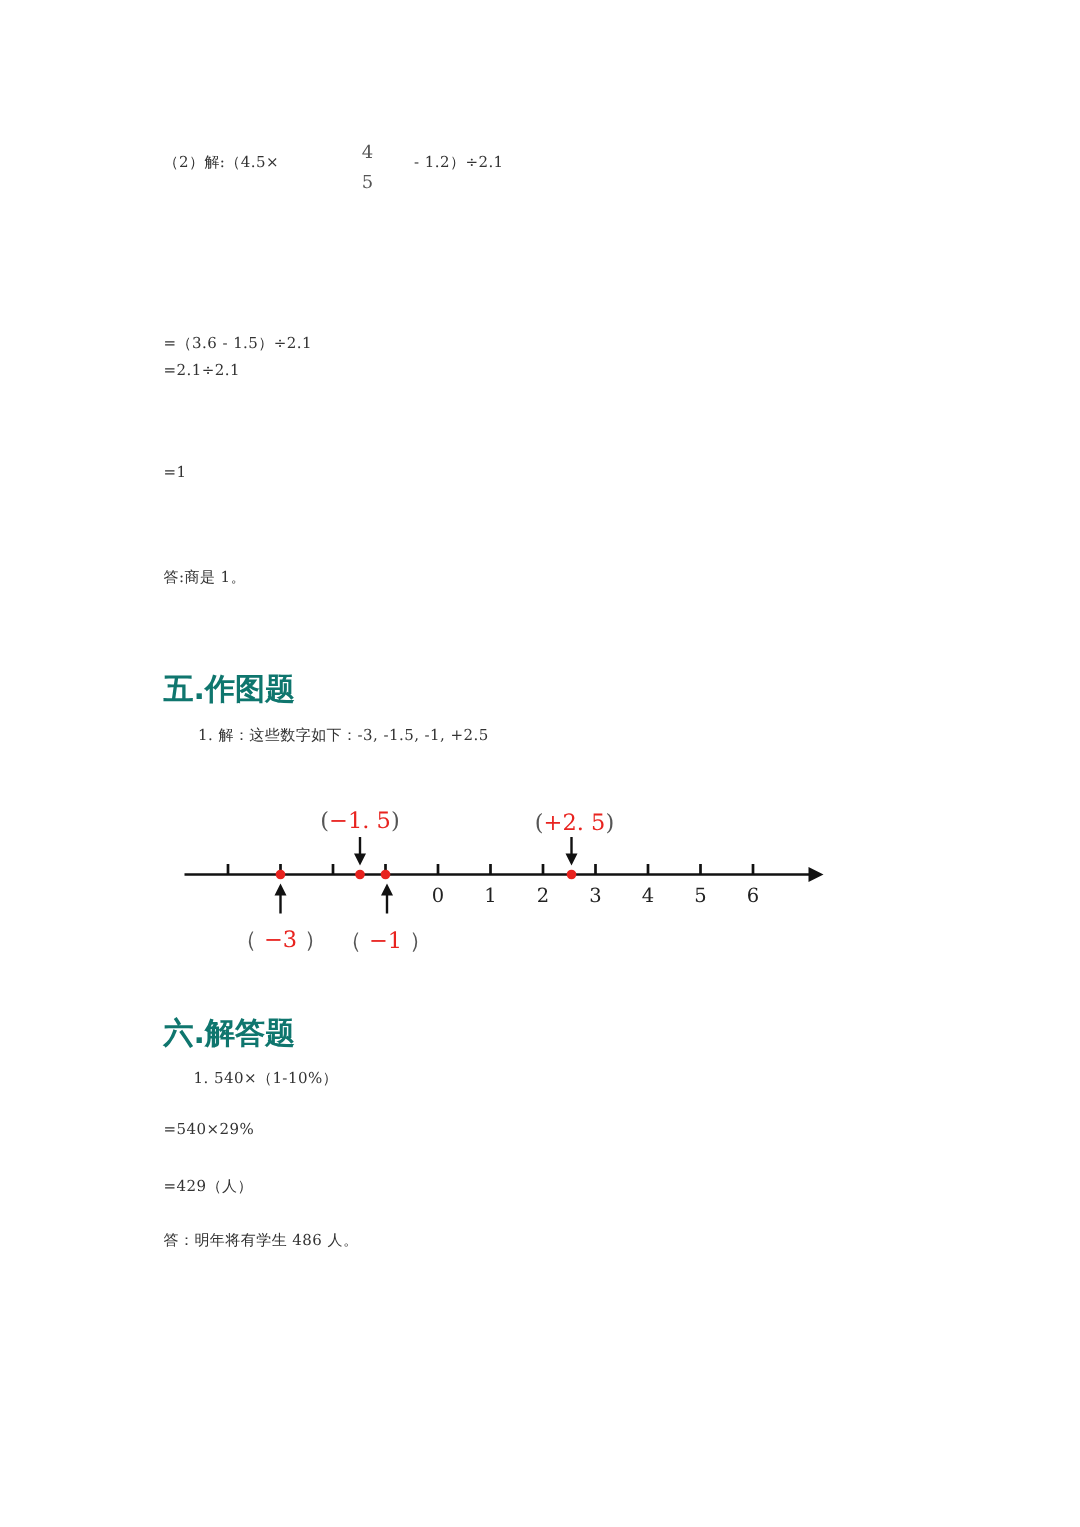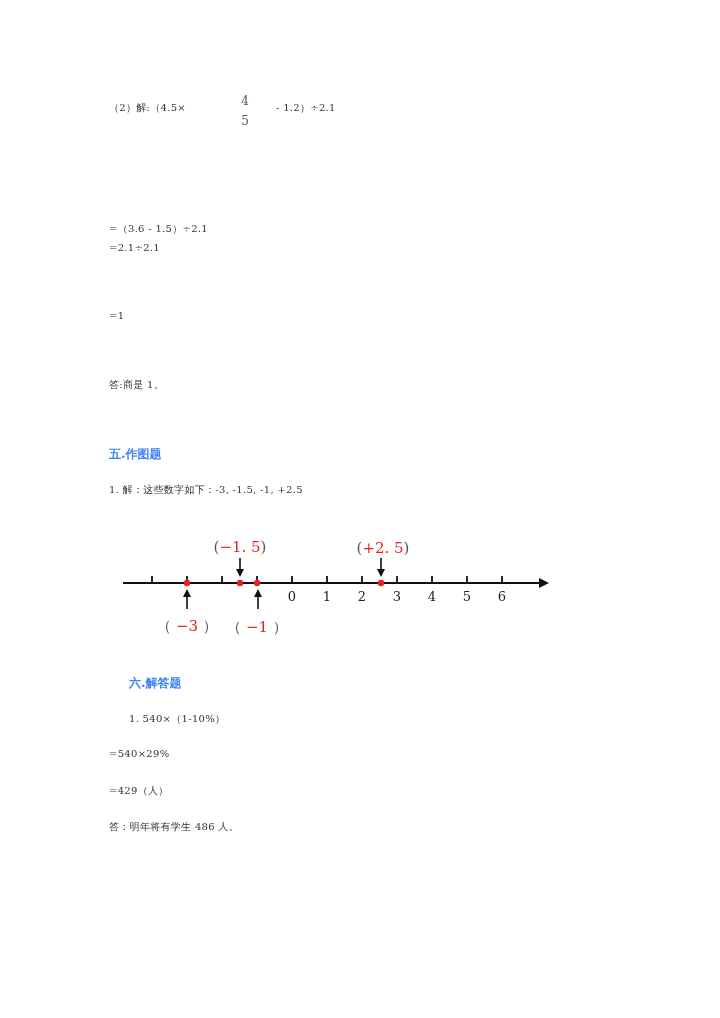--- a/index.html
+++ b/index.html
@@ -1,19 +1,19 @@
 <!DOCTYPE html>
 <html><head>
 <meta charset="utf-8">
 <style>
   html, body { margin:0; padding:0; background:#ffffff; }
   body { width:720px; height:1018px; position:relative; overflow:hidden;
          font-family: "DejaVu Serif", "Liberation Serif", serif; color:#333; }
   .line { position:absolute; left:109px; font-size:10px; white-space:nowrap; letter-spacing:0.3px; }
-  .heading { position:absolute; left:109px; font-size:12px; font-weight:bold; color:#3b82f6;
+  .heading { position:absolute; left:109px; font-size:20px; font-weight:bold; color:#0f766e;
              font-family: "DejaVu Sans", "Liberation Sans", sans-serif; }
   .frac { position:absolute; font-size:12px; text-align:center; width:14px; color:#555; }
   .frac span { display:block; line-height:20px; }
   svg text { font-family: "DejaVu Serif", "Liberation Serif", serif; }
 </style>
 </head>
 <body>
 
 <div class="line" style="top:101px;">
   <span>（2）解:（4.5×</span>
@@ -23,21 +23,21 @@
   <span>5</span>
 </div>
 <div class="line" style="top:101px; left:276px;">- 1.2）÷2.1</div>
 
 <div class="line" style="top:174px;margin-top:48px;">=（3.6 - 1.5）÷2.1</div>
 <div class="line" style="top:242px;">=2.1÷2.1</div>
 <div class="line" style="top:310px;">=1</div>
 <div class="line" style="top:378px;">答:商是 1。</div>
 
 <div class="heading" style="top:446px;">五.作图题</div>
-<div class="line" style="top:483px;">1. 解：这些数字如下：-3, -1.5, -1, +2.5</div>
+<div class="line" style="top:483px;margin-left:23px;">1. 解：这些数字如下：-3, -1.5, -1, +2.5</div>
 
 <svg style="position:absolute; left:0; top:530px;" width="720" height="110" viewBox="0 530 720 110">
 
   <line x1="123" y1="583" x2="542" y2="583" stroke="#111" stroke-width="1.8"></line>
   <polygon points="549,583 539,578 539,588" fill="#111"></polygon>
 
   <g stroke="#111" stroke-width="1.8">
     <line x1="152" y1="576" x2="152" y2="583"></line>
     <line x1="187" y1="576" x2="187" y2="583"></line>
     <line x1="222" y1="576" x2="222" y2="583"></line>
@@ -92,17 +92,17 @@
   </text>
 
   <text x="187" y="631" text-anchor="middle" font-size="15">
     <tspan fill="#555">（ </tspan><tspan fill="#e8231f">−3</tspan><tspan fill="#555"> ）</tspan>
   </text>
   <text x="257" y="632" text-anchor="middle" font-size="15">
     <tspan fill="#555">（ </tspan><tspan fill="#e8231f">−1</tspan><tspan fill="#555"> ）</tspan>
   </text>
 </svg>
 
-<div class="heading" style="top:675px;margin-left:20px;">六.解答题</div>
+<div class="heading" style="top:675px;">六.解答题</div>
 <div class="line" style="top:712px;margin-left:20px;">1. 540×（1-10%）</div>
 <div class="line" style="top:748px;">=540×29%</div>
 <div class="line" style="top:784px;">=429（人）</div>
 <div class="line" style="top:820px;">答：明年将有学生 486 人。</div>
 
 </body></html>

